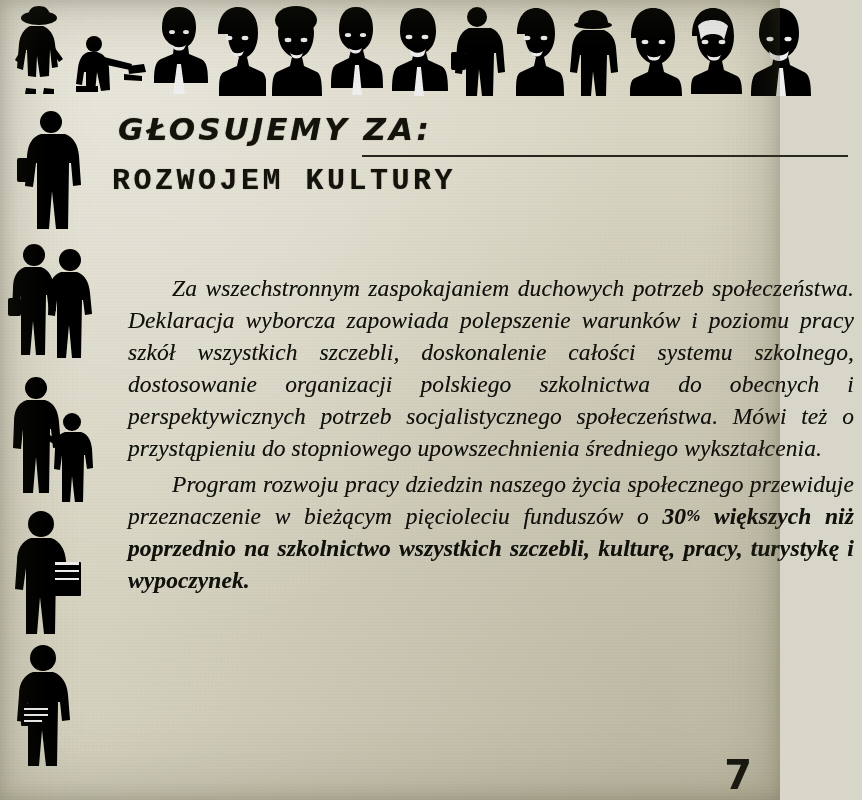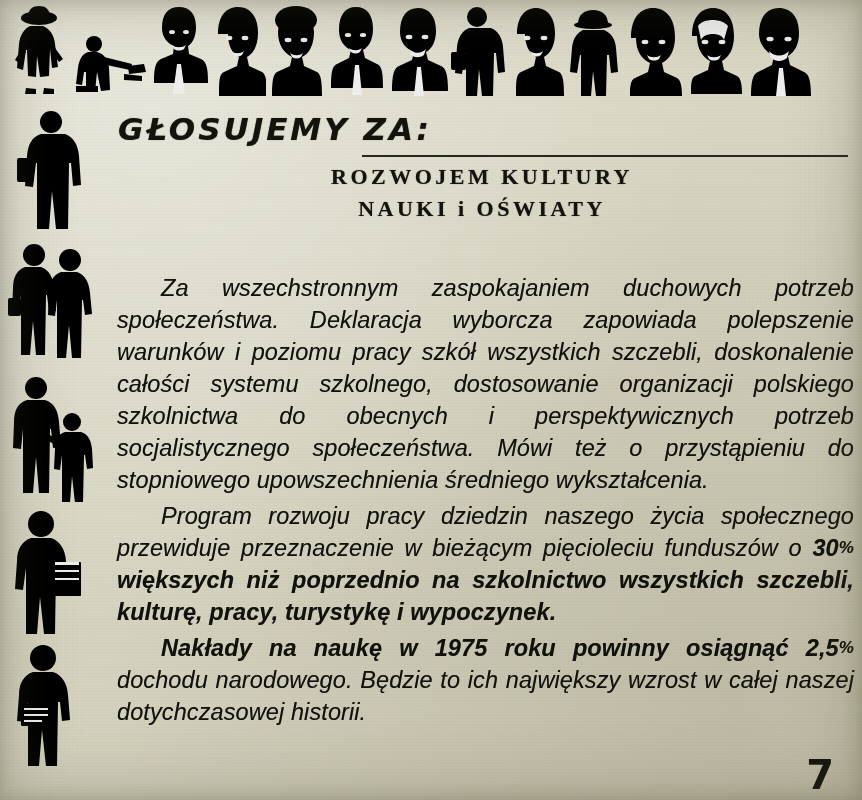--- a/index.html
+++ b/index.html
@@ -11,21 +11,21 @@
     height: 800px;
     overflow: hidden;
     background: #d8d6c8;
     font-family: "Liberation Serif", serif;
     color: #1a1a18;
   }
 
   
   #page {
     position: relative;
-    width: 862px;
+    width: 780px;
     height: 800px;
     background:
       radial-gradient(ellipse at 18% 12%, rgba(255,255,255,0.30), rgba(255,255,255,0) 55%),
       radial-gradient(ellipse at 85% 88%, rgba(120,115,85,0.20), rgba(255,255,255,0) 60%),
       linear-gradient(160deg, #dedbcb 0%, #d7d4c3 35%, #d2cfbd 70%, #cdc9b6 100%);
     box-sizing: border-box;
     filter: contrast(1.02);
   }
   #grain {
     position: absolute;
@@ -86,41 +86,41 @@
     line-height: 1.1;
     padding-left: 6px;
   }
   .hl-rule {
     border: none;
     border-top: 2px solid #2a2a20;
     margin: 9px 0 6px 250px;
     width: 486px;
   }
   .hl-2, .hl-3 {
-    font-family: Liberation Serif, serif;
+    font-family: Liberation Mono, monospace;
     font-weight: bold;
-    font-size: 22px;
+    font-size: 30px;
     letter-spacing: 3.5px;
     color: #16160f;
-    text-align: center;
+    text-align: left;
     text-shadow: 0 0 1px rgba(0,0,0,0.5);
     line-height: 1.25;
   }
   .hl-3 { margin-top: 4px; }
 
   
   #article {
     position: absolute;
     left: 112px;
     top: 272px;
     width: 742px;
   }
   #article p {
-    margin: 0 0 6px 5px;
-    font-family: Liberation Sans, sans-serif;
+    margin: 0 0 6px 16px;
+    font-family: Liberation Serif, serif;
     font-style: italic;
     font-size: 23.5px;
     line-height: 32px;
     text-align: justify;
     text-indent: 44px;
     color: #14140f;
     letter-spacing: 0.1px;
     text-shadow: 0 0 .6px rgba(0,0,0,0.4);
   }
   #article p.tight { margin-bottom: 4px; }
@@ -356,30 +356,28 @@
         <path d="M13 78l18 0 0 2-18 0z" fill="#d7d4c3"></path>
       </g>
     </svg>
 
   </div>
 
   <div id="headline">
     <div class="hl-1">GŁOSUJEMY ZA:</div>
     <hr class="hl-rule">
     <div class="hl-2">ROZWOJEM KULTURY</div>
-    <div class="hl-3">NAUKI i OŚWIATY</div>
   </div>
 
   <div id="article">
 
     <p class="tight">Za wszechstronnym zaspokajaniem duchowych potrzeb społeczeństwa. Deklaracja wyborcza zapowiada polepszenie warunków i poziomu pracy szkół wszystkich szczebli, doskonalenie całości systemu szkolnego, dostosowanie organizacji polskiego szkolnictwa do obecnych i perspektywicznych potrzeb socjalistycznego społeczeństwa. Mówi też o przystąpieniu do stopniowego upowszechnienia średniego wykształcenia.</p>
 
     <p class="tight"><span>Program rozwoju pracy dziedzin naszego życia społecznego przewiduje przeznaczenie w bieżącym pięcioleciu funduszów o </span><b>30</b><b class="pct">%</b><b> większych niż poprzednio na szkolnictwo wszystkich szczebli, kulturę, pracy, turystykę i wypoczynek.</b></p>
 
-    <p><b>Nakłady na naukę w 1975 roku powinny osiągnąć </b><b>2,5</b><b class="pct">%</b><span> dochodu narodowego. Będzie to ich największy wzrost w całej naszej dotychczasowej historii.</span></p>
 
   </div>
 
   <div id="page-number">7</div>
 
   <div id="grain"></div>
   <div id="vignette"></div>
 </div>
 
 </body></html>

